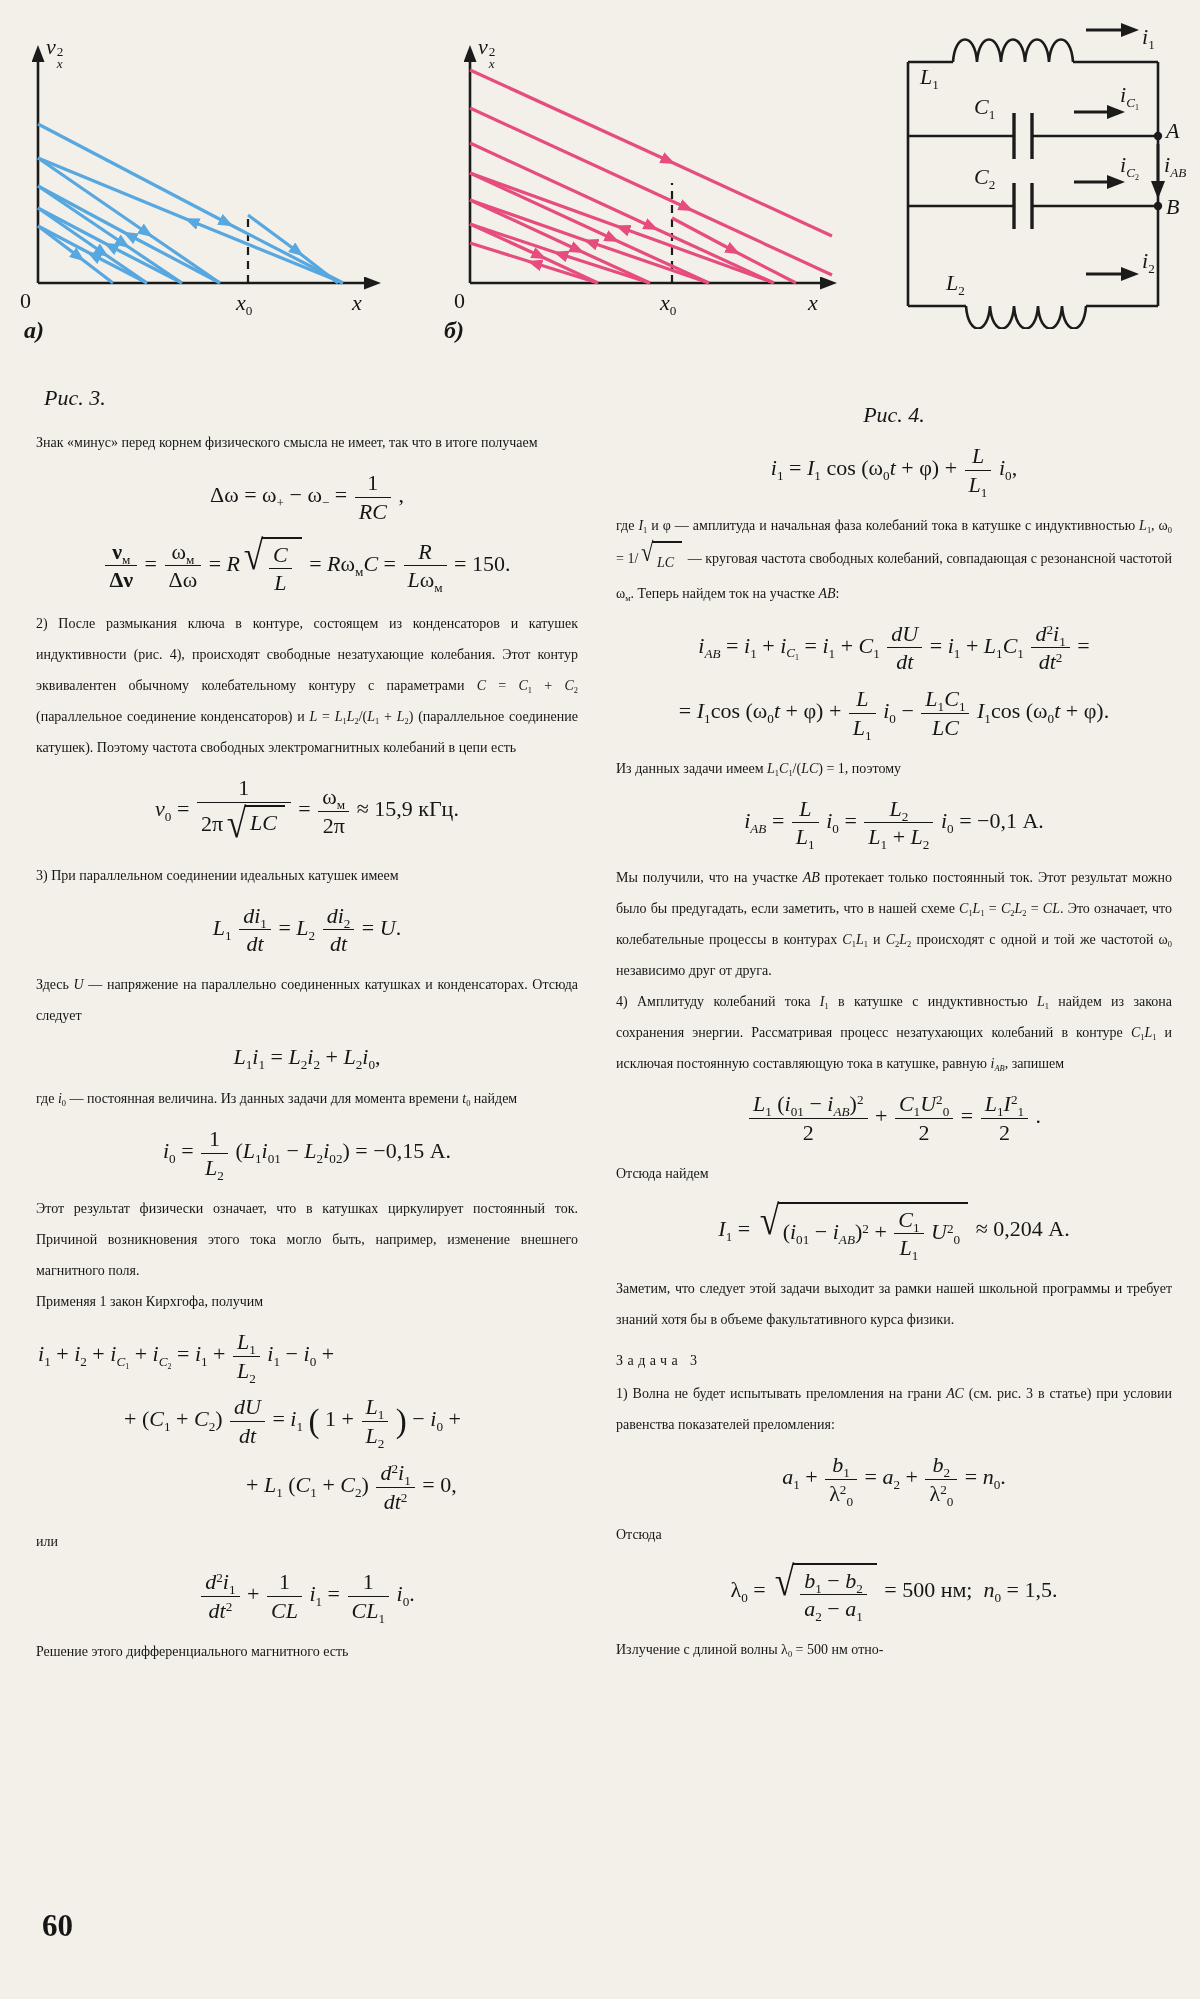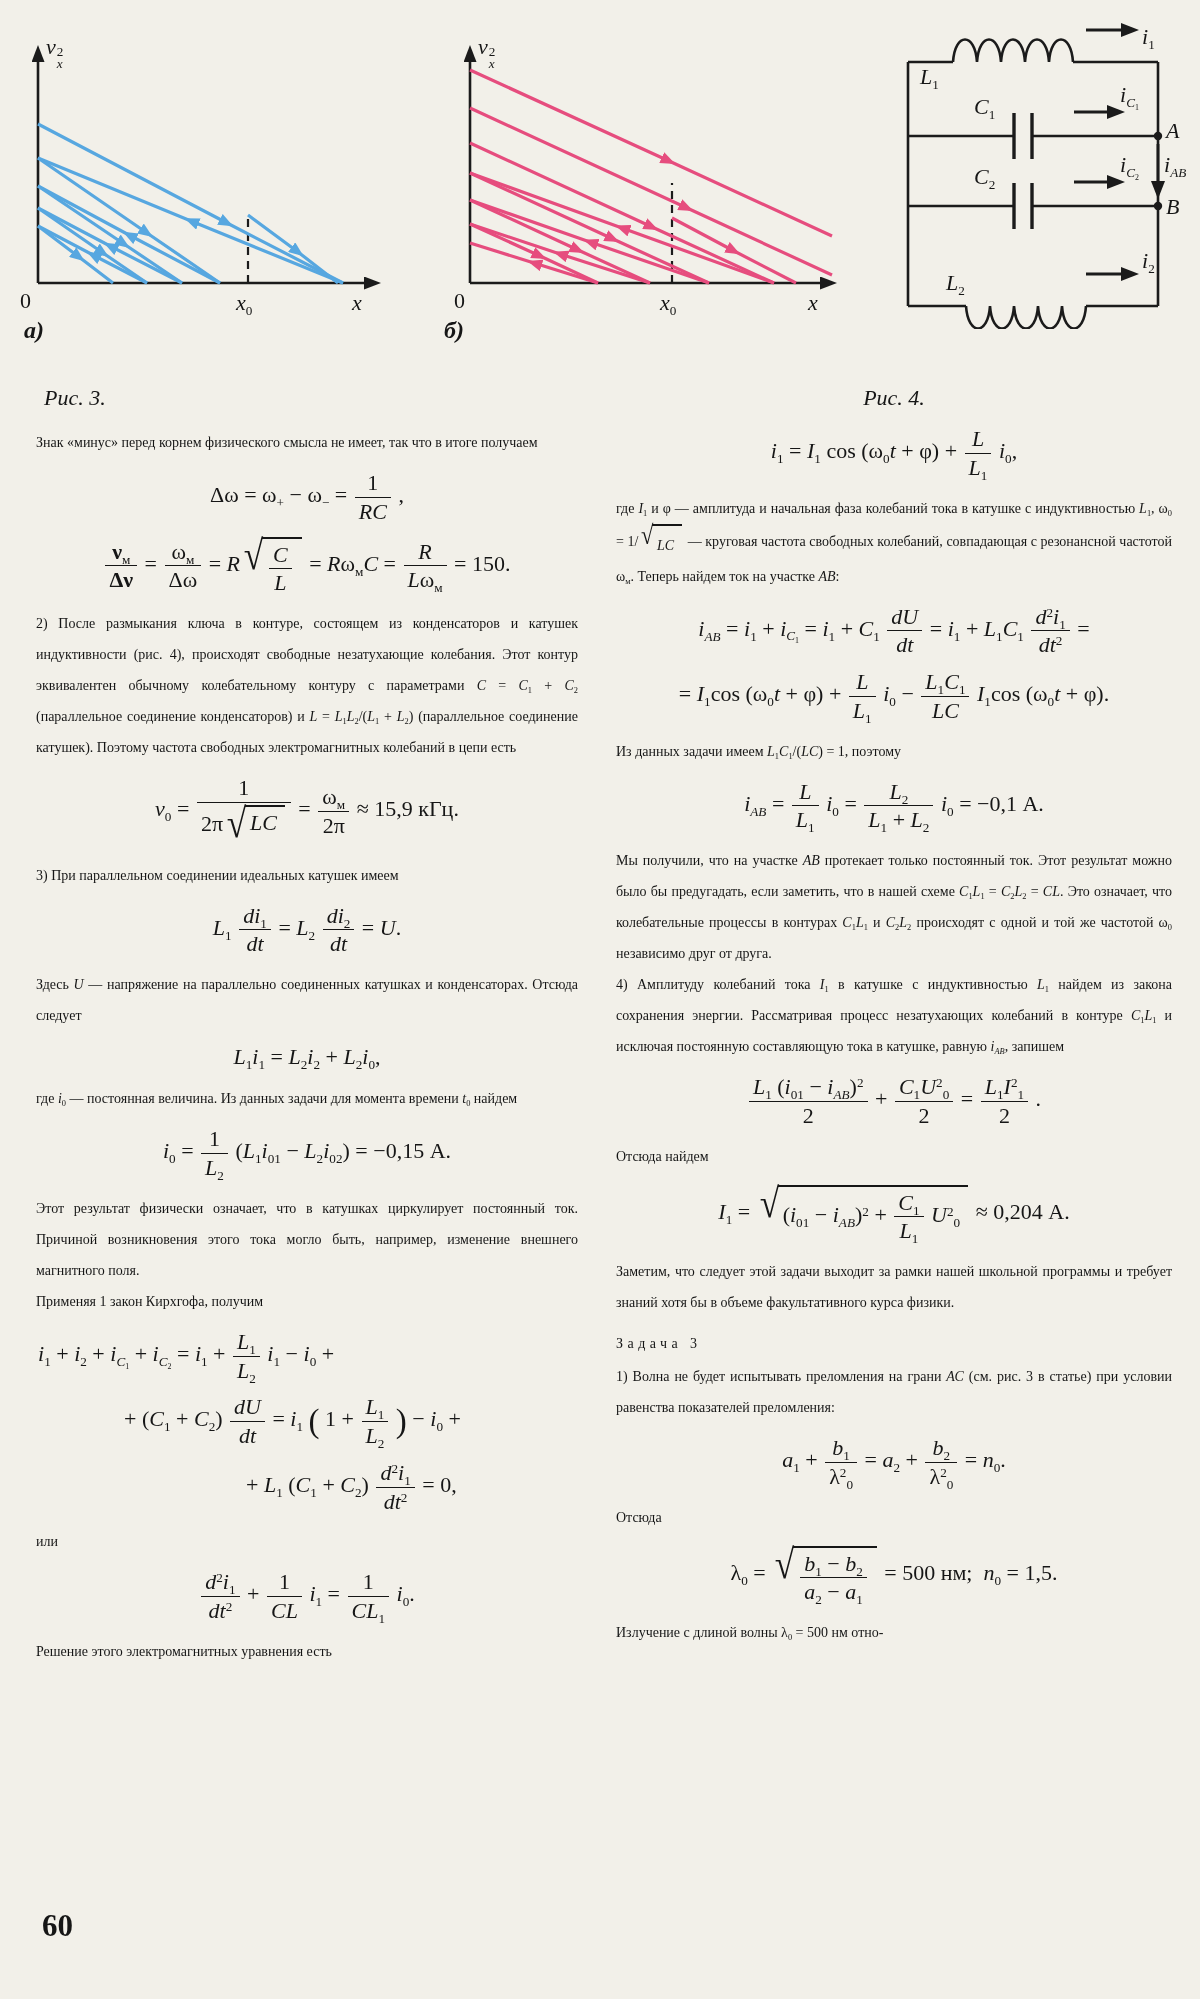--- a/index.html
+++ b/index.html
@@ -190,24 +190,24 @@
     <div class="blk f"><i>L</i><sub>1</sub><i>i</i><sub>1</sub> = <i>L</i><sub>2</sub><i>i</i><sub>2</sub> + <i>L</i><sub>2</sub><i>i</i><sub>0</sub>,</div>
     <div class="blk p">где <i>i</i><sub>0</sub> — постоянная величина. Из данных задачи для момента времени <i>t</i><sub>0</sub> найдем</div>
     <div class="blk f"><i>i</i><sub>0</sub> = <span class="fr"><span class="nu">1</span><span class="de"><i>L</i><sub>2</sub></span></span> (<i>L</i><sub>1</sub><i>i</i><sub>01</sub> − <i>L</i><sub>2</sub><i>i</i><sub>02</sub>) = −0,15 А.</div>
     <div class="blk p">Этот результат физически означает, что в катушках циркулирует постоянный ток. Причиной возникновения этого тока могло быть, например, изменение внешнего магнитного поля.</div>
     <div class="blk p">Применяя 1 закон Кирхгофа, получим</div>
     <div class="blk f f-left"><i>i</i><sub>1</sub> + <i>i</i><sub>2</sub> + <i>i</i><sub><i>C</i><sub>1</sub></sub> + <i>i</i><sub><i>C</i><sub>2</sub></sub> = <i>i</i><sub>1</sub> + <span class="fr"><span class="nu"><i>L</i><sub>1</sub></span><span class="de"><i>L</i><sub>2</sub></span></span> <i>i</i><sub>1</sub> − <i>i</i><sub>0</sub> +</div>
     <div class="blk f f-mid">+ (<i>C</i><sub>1</sub> + <i>C</i><sub>2</sub>) <span class="fr"><span class="nu"><i>dU</i></span><span class="de"><i>dt</i></span></span> = <i>i</i><sub>1</sub> <span class="bp">(</span> 1 + <span class="fr"><span class="nu"><i>L</i><sub>1</sub></span><span class="de"><i>L</i><sub>2</sub></span></span> <span class="bp">)</span> − <i>i</i><sub>0</sub> +</div>
     <div class="blk f f-right">+ <i>L</i><sub>1</sub> (<i>C</i><sub>1</sub> + <i>C</i><sub>2</sub>) <span class="fr"><span class="nu"><i>d</i><sup>2</sup><i>i</i><sub>1</sub></span><span class="de"><i>dt</i><sup>2</sup></span></span> = 0,</div>
     <div class="blk p">или</div>
     <div class="blk f"><span class="fr"><span class="nu"><i>d</i><sup>2</sup><i>i</i><sub>1</sub></span><span class="de"><i>dt</i><sup>2</sup></span></span> + <span class="fr"><span class="nu">1</span><span class="de"><i>CL</i></span></span> <i>i</i><sub>1</sub> = <span class="fr"><span class="nu">1</span><span class="de"><i>CL</i><sub>1</sub></span></span> <i>i</i><sub>0</sub>.</div>
-    <div class="blk p">Решение этого электромагнитных уравнения есть</div>
+    <div class="blk p">Решение этого дифференциального магнитного есть</div>
   </div>
 
-<div class="col" style="left:616px;top:362px;width:556px">
+<div class="col" style="left:616px;top:379px;width:556px">
     <div class="blk cap center">Рис. 4.</div>
     <div class="blk f"><i>i</i><sub>1</sub> = <i>I</i><sub>1</sub> cos (ω<sub>0</sub><i>t</i> + φ) + <span class="fr"><span class="nu"><i>L</i></span><span class="de"><i>L</i><sub>1</sub></span></span> <i>i</i><sub>0</sub>,</div>
     <div class="blk p">где <i>I</i><sub>1</sub> и φ — амплитуда и начальная фаза колебаний тока в катушке с индуктивностью <i>L</i><sub>1</sub>, ω<sub>0</sub> = 1/<span class="sqrt">
         <span class="rad">√</span>
         <span class="bar"><i>LC</i></span>
       </span> — круговая частота свободных колебаний, совпадающая с резонансной частотой ω<sub>м</sub>. Теперь найдем ток на участке <i>АВ</i>:</div>
     <div class="blk f"><i>i</i><sub><i>AB</i></sub> = <i>i</i><sub>1</sub> + <i>i</i><sub><i>C</i><sub>1</sub></sub> = <i>i</i><sub>1</sub> + <i>C</i><sub>1</sub> <span class="fr"><span class="nu"><i>dU</i></span><span class="de"><i>dt</i></span></span> = <i>i</i><sub>1</sub> + <i>L</i><sub>1</sub><i>C</i><sub>1</sub> <span class="fr"><span class="nu"><i>d</i><sup>2</sup><i>i</i><sub>1</sub></span><span class="de"><i>dt</i><sup>2</sup></span></span> =</div>
     <div class="blk f">= <i>I</i><sub>1</sub>cos (ω<sub>0</sub><i>t</i> + φ) + <span class="fr"><span class="nu"><i>L</i></span><span class="de"><i>L</i><sub>1</sub></span></span> <i>i</i><sub>0</sub> − <span class="fr"><span class="nu"><i>L</i><sub>1</sub><i>C</i><sub>1</sub></span><span class="de"><i>LC</i></span></span> <i>I</i><sub>1</sub>cos (ω<sub>0</sub><i>t</i> + φ).</div>
     <div class="blk p">Из данных задачи имеем <i>L</i><sub>1</sub><i>C</i><sub>1</sub>/(<i>LC</i>) = 1, поэтому</div>
     <div class="blk f"><i>i</i><sub><i>AB</i></sub> = <span class="fr"><span class="nu"><i>L</i></span><span class="de"><i>L</i><sub>1</sub></span></span> <i>i</i><sub>0</sub> = <span class="fr"><span class="nu"><i>L</i><sub>2</sub></span><span class="de"><i>L</i><sub>1</sub> + <i>L</i><sub>2</sub></span></span> <i>i</i><sub>0</sub> = −0,1 А.</div>

